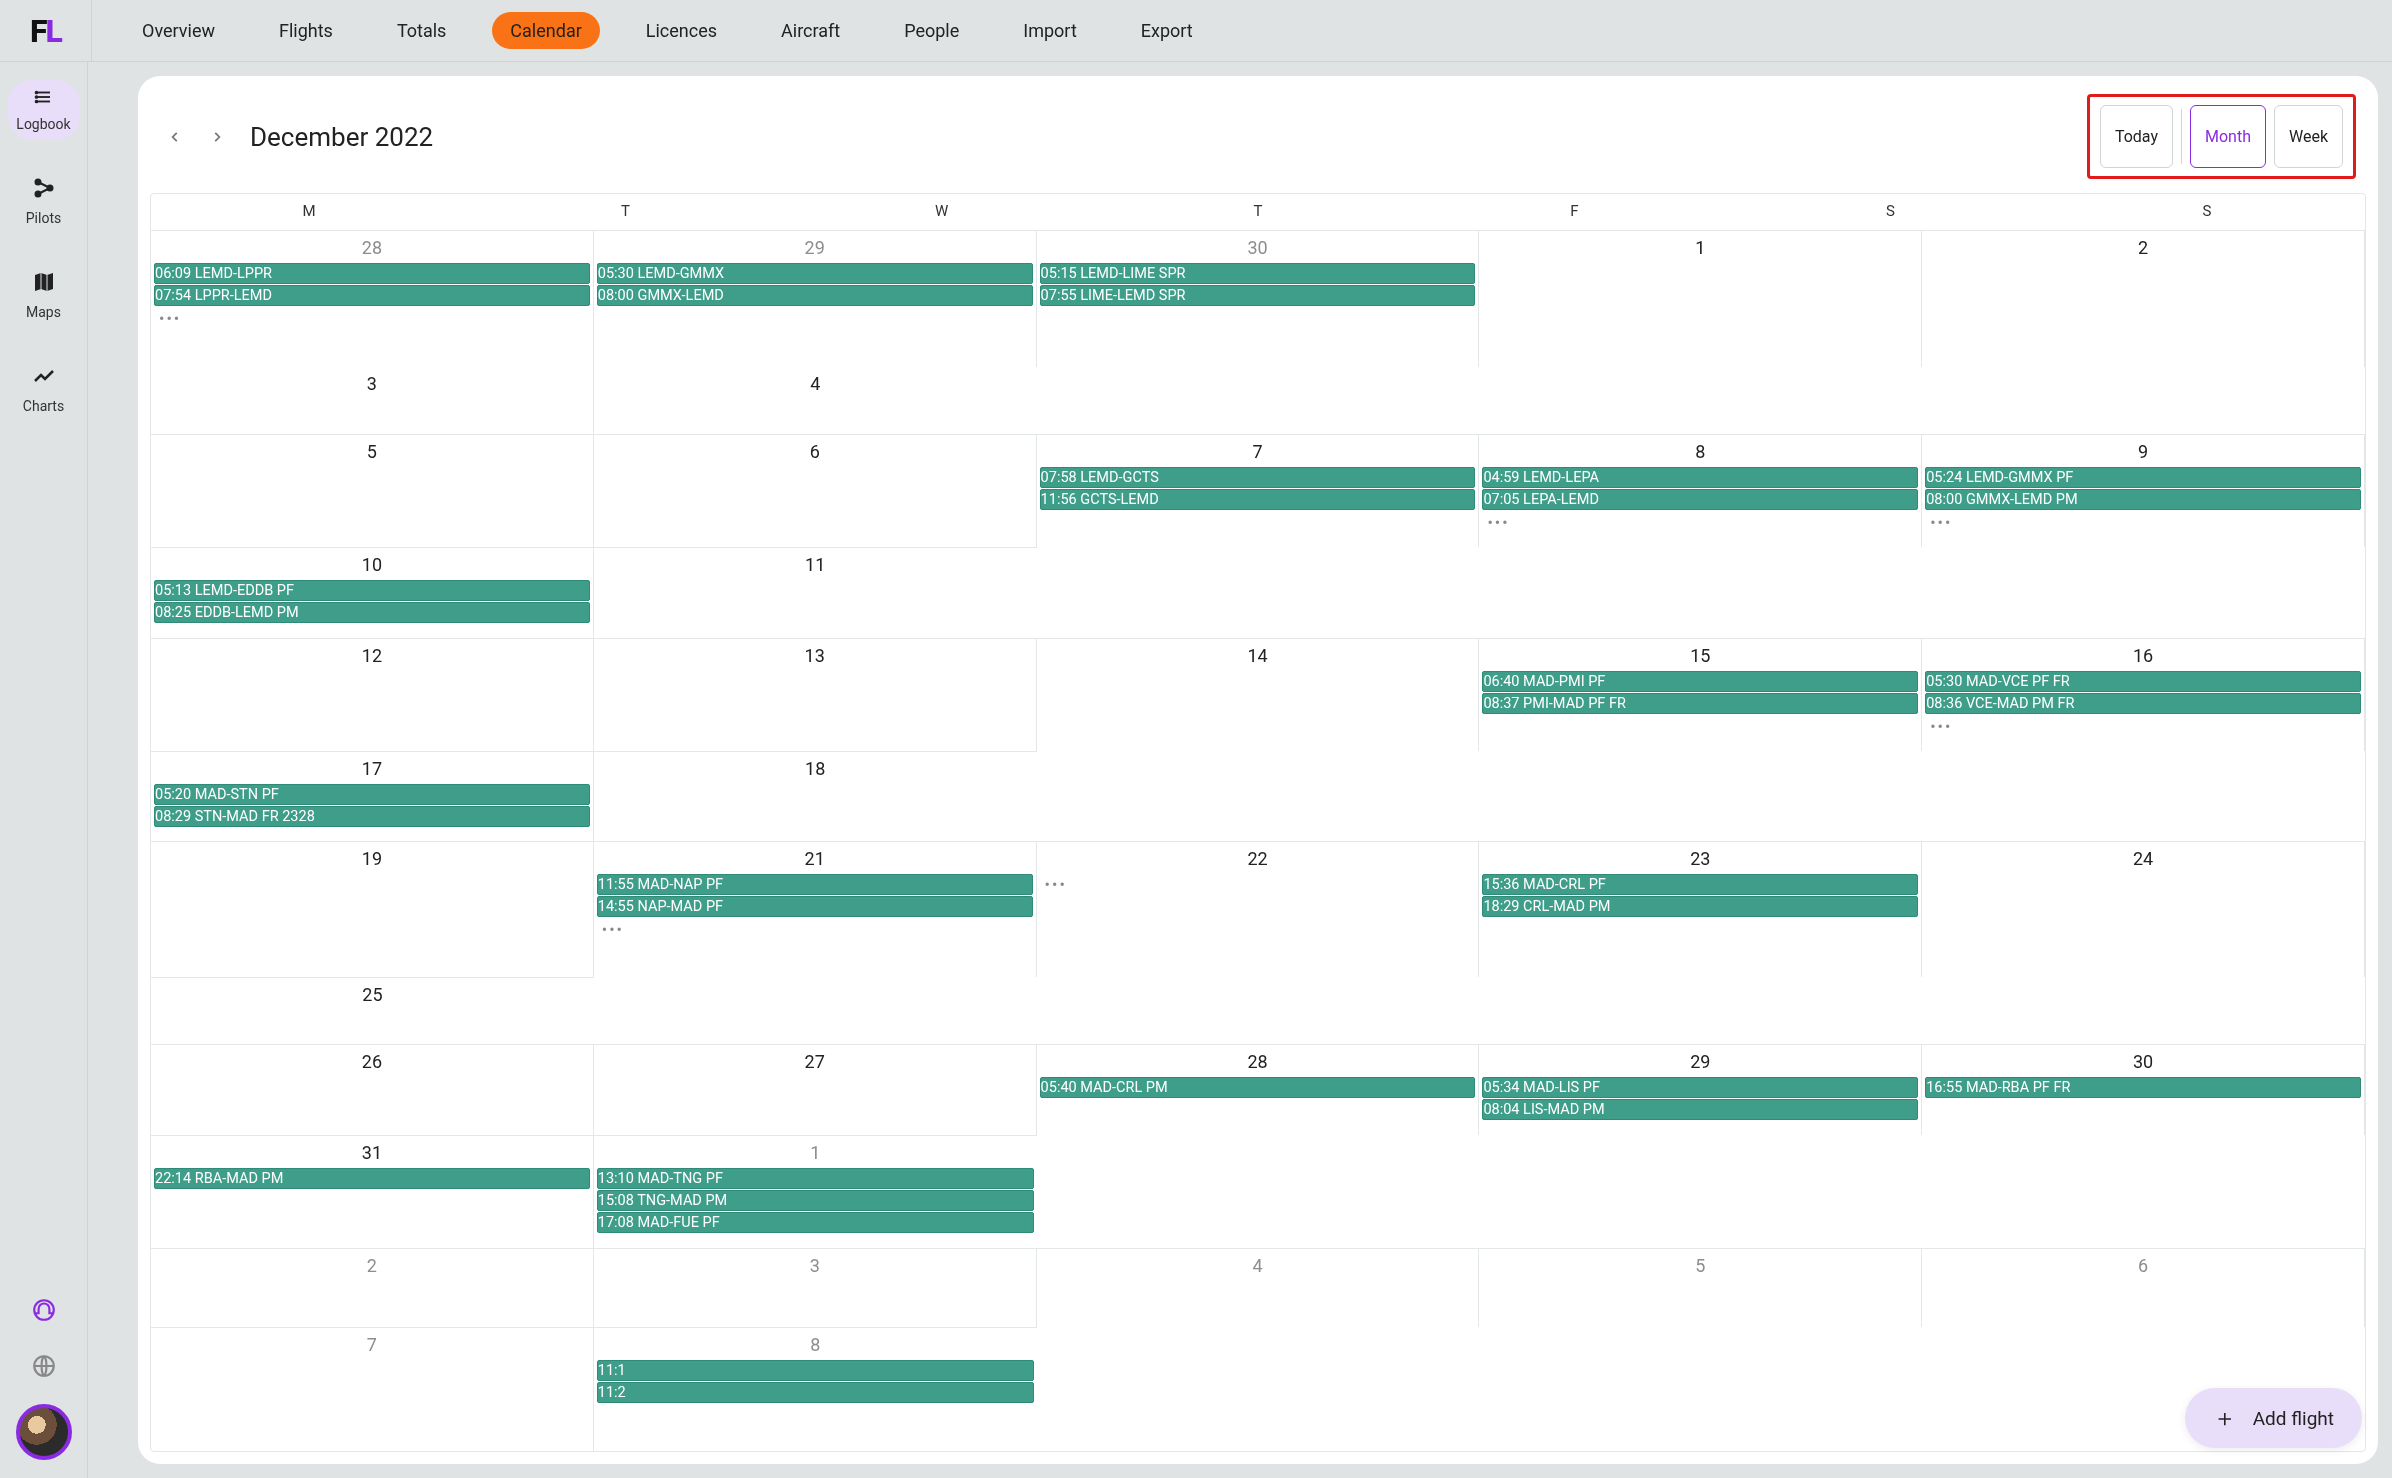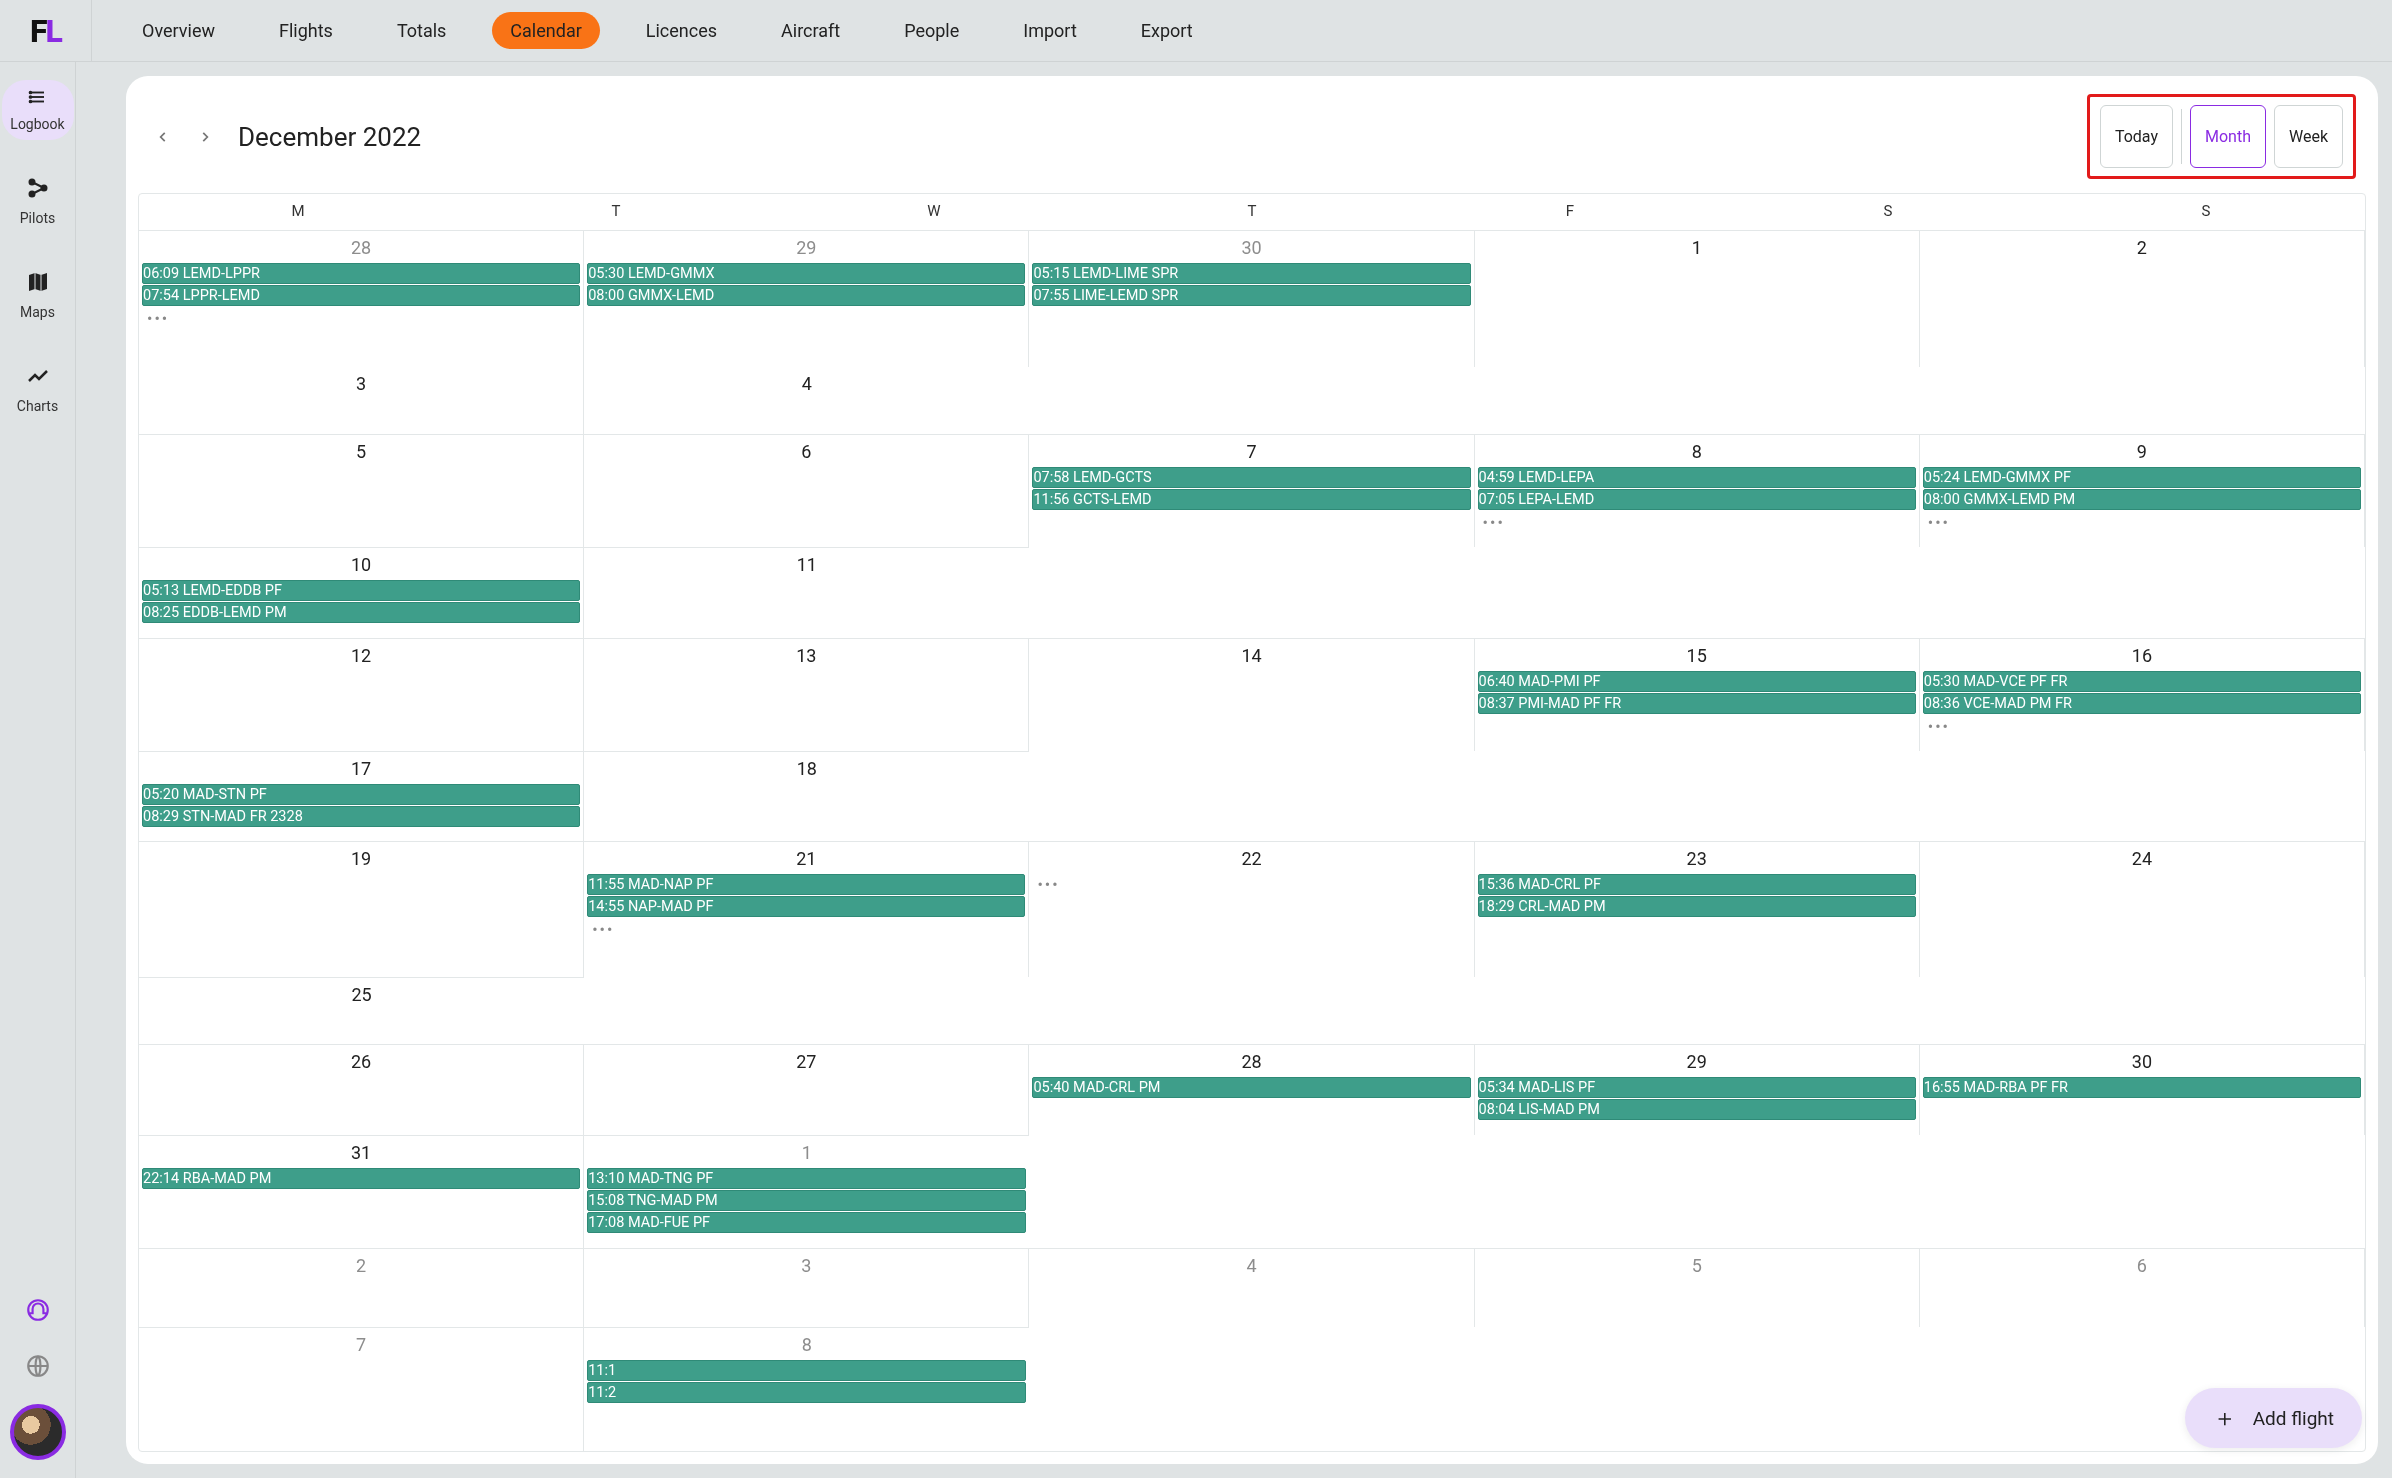--- a/index.html
+++ b/index.html
@@ -41,21 +41,21 @@
   .nav-item.active {
     background: #f97316;
     font-weight: 400;
   }
 
   
   .content-row { display: flex; height: calc(100% - 62px); }
 
   
   .sidebar {
-    width: 76px;
+    width: 88px;
     background: #dfe3e4;
     border-right: 1px solid #cfd3d4;
     display: flex;
     flex-direction: column;
     padding-top: 18px;
     gap: 44px;
   }
   .side-item {
     display: flex;
     flex-direction: column;

